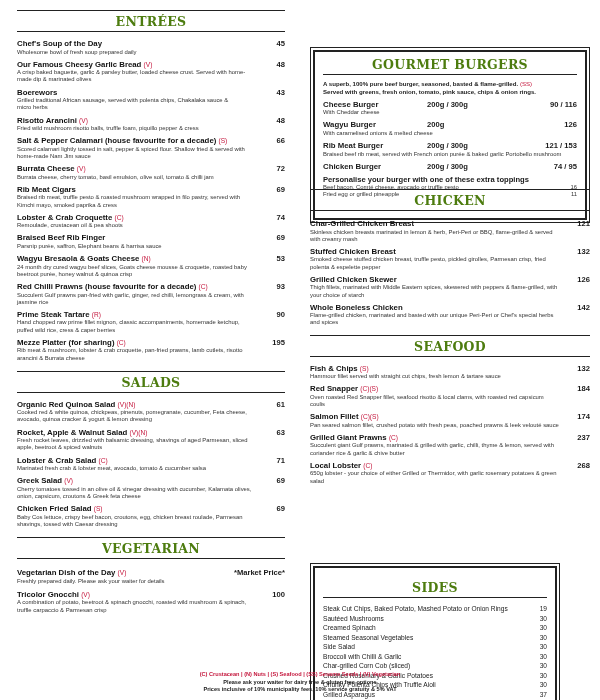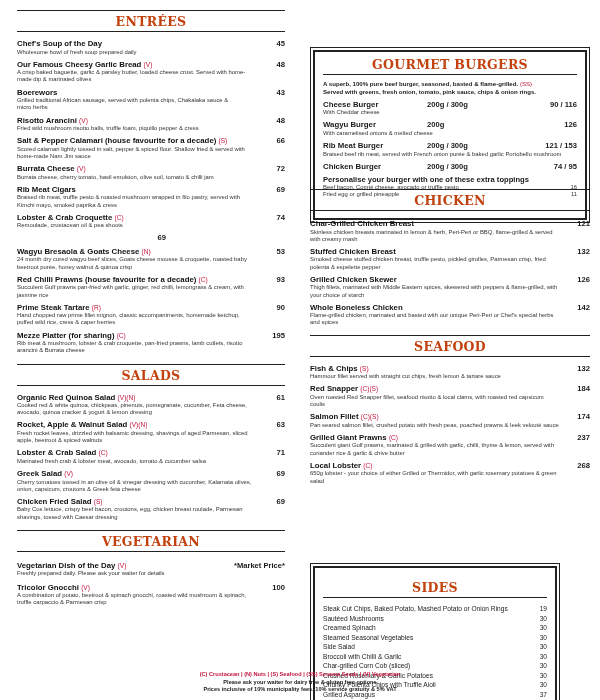--- a/index.html
+++ b/index.html
@@ -5,21 +5,21 @@
     * { box-sizing: border-box; margin: 0; padding: 0; }
     html, body { width: 600px; height: 700px; background: #fff; overflow: hidden; }
     body { font-family: "Liberation Sans", "DejaVu Sans", sans-serif; color: #1a1a1a; position: relative; }
     .col { position: absolute; top: 0; }
     .col-left { left: 17px; width: 268px; }
     .col-right { left: 310px; width: 280px; }
 
     .sec-head {
       border-top: 1.5px solid #222; border-bottom: 1.5px solid #222;
       text-align: center; font-family: "DejaVu Serif", serif; font-weight: bold;
-      font-size: 12.5px; letter-spacing: 0.3px; padding: 3px 0 2px; color: #c2410c;
+      font-size: 12.5px; letter-spacing: 0.3px; padding: 3px 0 2px; color: #4d7c0f;
     }
     .item { display: flex; justify-content: center; align-items: flex-start; }
     .item .txt { flex: 1; }
     .item .name { font-weight: bold; font-size: 7.8px; line-height: 9.5px; color: #111; }
     .item .tag { color: #c4163c; font-weight: normal; font-size: 6.6px; }
     .item .desc { font-size: 5.9px; line-height: 7.2px; color: #333; }
     .item .price { font-weight: bold; font-size: 7.6px; line-height: 9.5px; text-align: right; min-width: 30px; }
 
     
     .box {
@@ -103,20 +103,24 @@
         <div class="price">69</div>
       </div>
       <div class="item" style="margin-top: 4px;">
         <div class="txt">
           <div class="name"><span>Lobster &amp; Crab Croquette</span> <span class="tag">(C)</span></div>
           <div class="desc">Remoulade, crustacean oil &amp; pea shoots</div>
         </div>
         <div class="price">74</div>
       </div>
       <div class="item" style="margin-top: 4px;">
+        <div class="txt">
+          <div class="name"><span>Braised Beef Rib Finger</span></div>
+          <div class="desc">Parsnip purée, saffron, Elephant beans &amp; harrisa sauce</div>
+        </div>
         <div class="price">69</div>
       </div>
       <div class="item" style="margin-top: 4px;">
         <div class="txt">
           <div class="name"><span>Wagyu Bresaola &amp; Goats Cheese</span> <span class="tag">(N)</span></div>
           <div class="desc">24 month dry cured wagyu beef slices, Goats cheese mousse &amp; croquette, roasted baby beetroot purée, honey walnut &amp; quinoa crisp</div>
         </div>
         <div class="price">53</div>
       </div>
       <div class="item" style="margin-top: 4px;">

